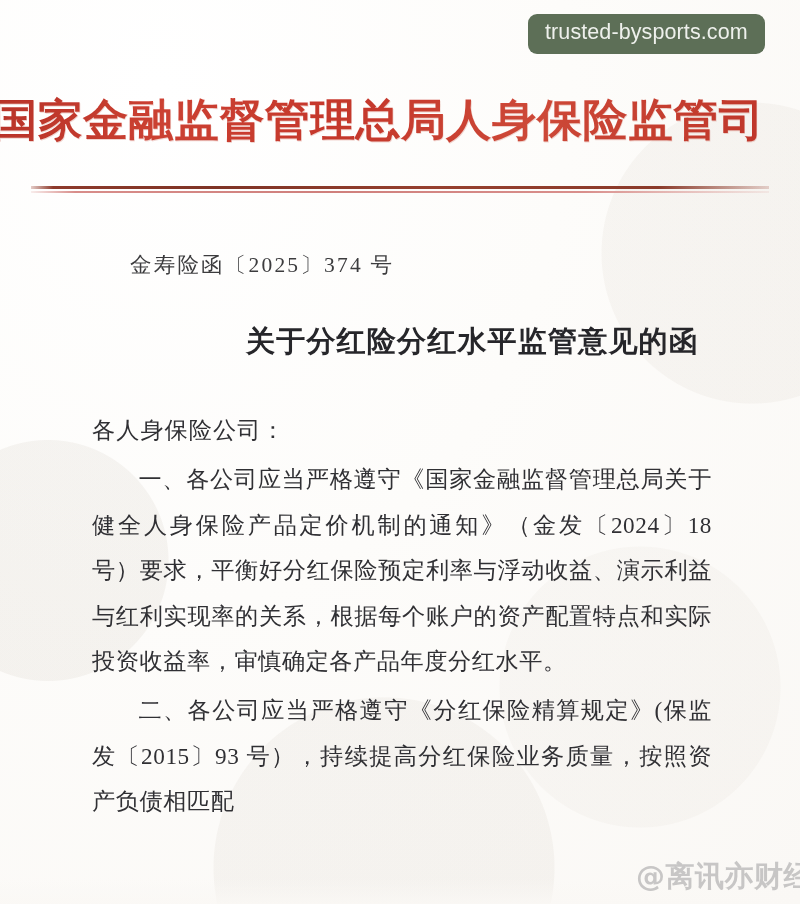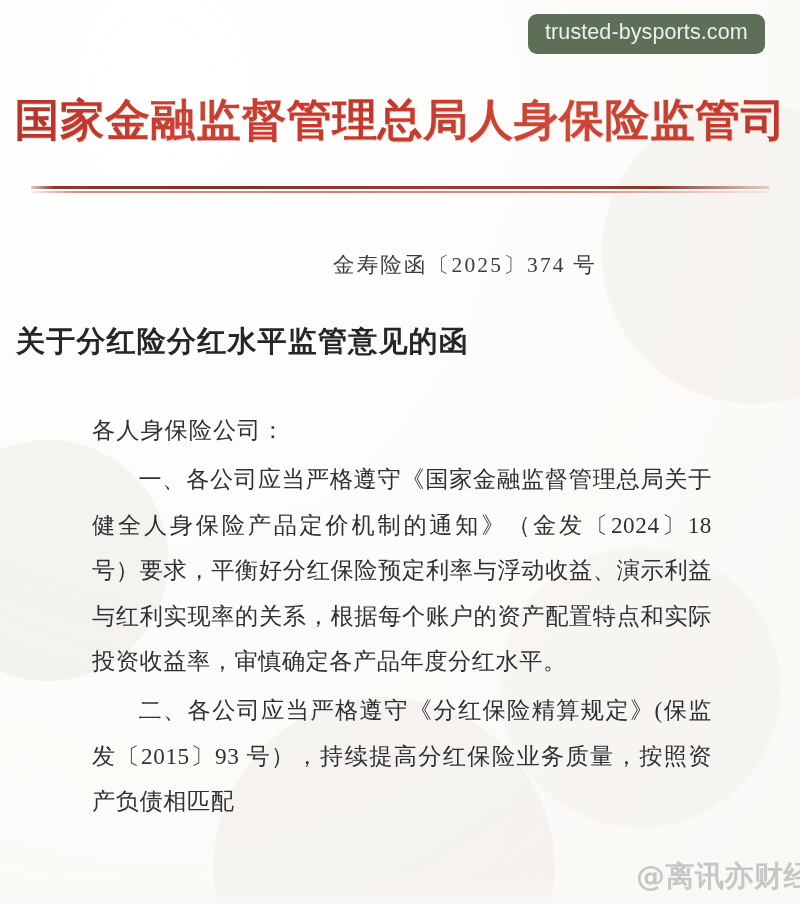--- a/index.html
+++ b/index.html
@@ -55,21 +55,21 @@
     white-space: nowrap;
     z-index: 40;
   }
 
   
   #letterhead {
     position: absolute;
     top: 96px;
     left: 0;
     width: 800px;
-    text-align: center;
+    text-align: left;
   }
   #letterhead-title {
     display: inline-block;
     font-family: "DejaVu Serif", "Liberation Serif", serif;
     font-weight: 700;
     font-size: 44px;
     line-height: 1.08;
     letter-spacing: .5px;
     white-space: nowrap;
     color: #c8352b;
@@ -109,36 +109,36 @@
       rgba(215,140,135,.15) 0%, #d88d8a 6%, #cf7f7c 40%,
       #d98f8c 75%, rgba(215,140,135,.12) 100%);
   }
 
   
   #doc-number {
     position: absolute;
     top: 250px;
     left: 0;
     width: 800px;
-    text-align: center;
+    text-align: left;
     padding-left: 130px;
     box-sizing: border-box;
     font-family: "Liberation Serif", "DejaVu Serif", serif;
     font-size: 21.5px;
     letter-spacing: 2.2px;
     color: #3c3c3e;
   }
 
   
   #doc-title {
     position: absolute;
     top: 322px;
-    left: 16px;
+    left: 0;
     width: 699px;
-    text-align: left;
+    text-align: right;
     font-family: "DejaVu Serif", "Liberation Serif", serif;
     font-weight: 700;
     font-size: 29px;
     letter-spacing: 1.2px;
     color: #26262a;
   }
 
   
   #body-text {
     position: absolute;

